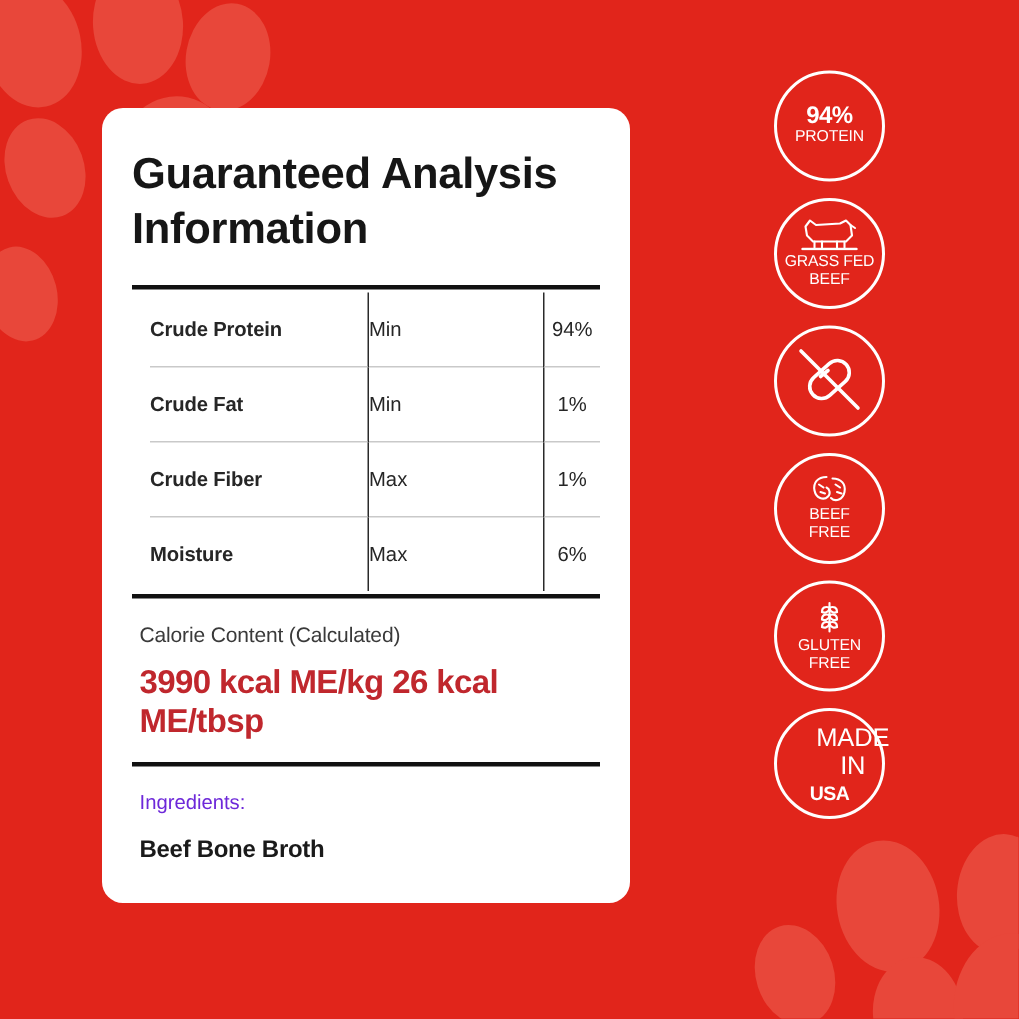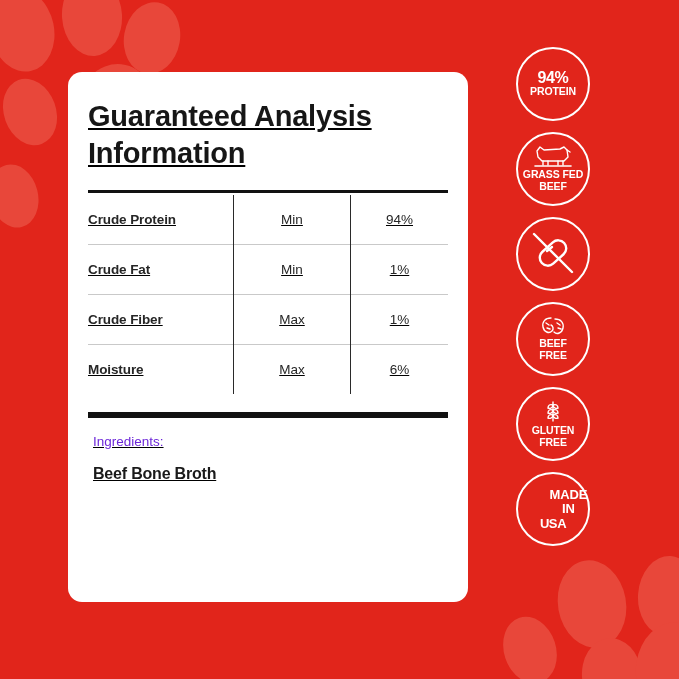--- a/index.html
+++ b/index.html
@@ -10,26 +10,25 @@
     overflow:hidden;
     position:relative;
   }
   #bg-paws{position:absolute;inset:0;width:679px;height:679px;}
   .stage{position:absolute;inset:0;width:679px;height:679px;}
 
   
   .card{
     position:absolute;
     left:68px;top:72px;
-    width:400px;height:530px;
+    width:352px;height:530px;
     background:#ffffff;
     border-radius:14px;
     box-sizing:border-box;
     padding:0 20px;
-    text-decoration:underline;
   }
   .card-title{
     margin:0;
     padding-top:26px;
     font-size:29px;
     font-weight:bold;
     line-height:1.28;
     color:#161616;
     letter-spacing:-0.2px;
   }
@@ -54,30 +53,30 @@
   }
   .ga-table tr + tr td{border-top:1px solid #c9c9c9;}
   .col-name{
     width:145px;
     font-weight:bold;
     padding-left:5px;
     letter-spacing:-0.1px;
   }
   .col-minmax{
     width:116px;
-    text-align:center;
+    text-align:left;
     border-left:1px solid #2a2a2a;
     border-right:1px solid #2a2a2a;
     font-weight:normal;
   }
   .col-val{
     text-align:center;
     font-weight:normal;
   }
-  .table-wrap{padding-top:2px;padding-bottom:18px;}
+  .table-wrap{padding-top:2px;padding-bottom:2px;margin-left:12px;}
 
   
   .cal-block{padding:16px 0 14px 5px;}
   .cal-label{
     font-size:14px;
     color:#3a3a3a;
     letter-spacing:-0.1px;
   }
   .cal-value{
     margin-top:11px;
@@ -118,21 +117,21 @@
     flex-direction:column;
     align-items:center;
     justify-content:center;
     color:#ffffff;
     text-align:center;
   }
   .badge .b-big{
     font-size:16px;font-weight:bold;line-height:1.02;letter-spacing:-0.4px;
   }
   .badge .b-small{
-    font-size:10.5px;font-weight:bold;line-height:1.1;letter-spacing:-0.1px;
+    font-size:10.5px;font-weight:normal;line-height:1.1;letter-spacing:-0.1px;
   }
   .badge .b-icon{display:block;line-height:0;margin-bottom:2px;}
   .badge.icon-only{justify-content:center;}
 </style>
 </head>
 <body>
 
 <svg id="bg-paws" viewBox="0 0 679 679" xmlns="http://www.w3.org/2000/svg">
   <rect x="0" y="0" width="679" height="679" fill="#e1251b"></rect>
   <g fill="#e8473a">
@@ -183,20 +182,24 @@
             <td class="col-name">Moisture</td>
             <td class="col-minmax">Max</td>
             <td class="col-val">6%</td>
           </tr>
         </tbody>
       </table>
     </div>
 
     <div class="rule-thick second"></div>
 
+    <div class="cal-block">
+      <div class="cal-label">Calorie Content (Calculated)</div>
+      <div class="cal-value">3990 kcal ME/kg 26 kcal ME/tbsp</div>
+    </div>
 
     <div class="rule-thick" style="margin-top:0;"></div>
 
     <div class="ing-block">
       <div class="ing-label">Ingredients:</div>
       <div class="ing-value">Beef Bone Broth</div>
     </div>
 
   </div>
 
@@ -261,19 +264,19 @@
             <path d="M12 16 C9 15 7 16 7 19 C9 20 11 19 12 17"></path>
             <path d="M12 16 C15 15 17 16 17 19 C15 20 13 19 12 17"></path>
           </g>
         </svg>
       </span>
       <span class="b-small">GLUTEN</span>
       <span class="b-small">FREE</span>
     </div>
 
     <div class="badge">
-      <span class="b-small" style="font-size:13px;margin-left:31px;">MADE IN</span>
+      <span class="b-small" style="font-size:17px;margin-left:31px;">MADE IN</span>
       <span class="b-big" style="font-size:13px;margin-top:1px;">USA</span>
     </div>
 
   </div>
 
 </div>
 
 </body></html>

